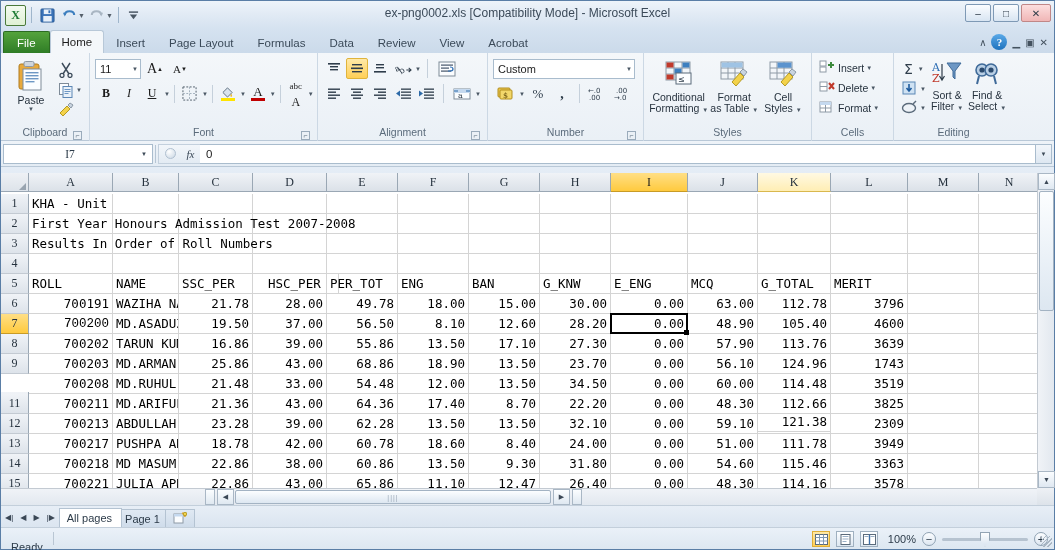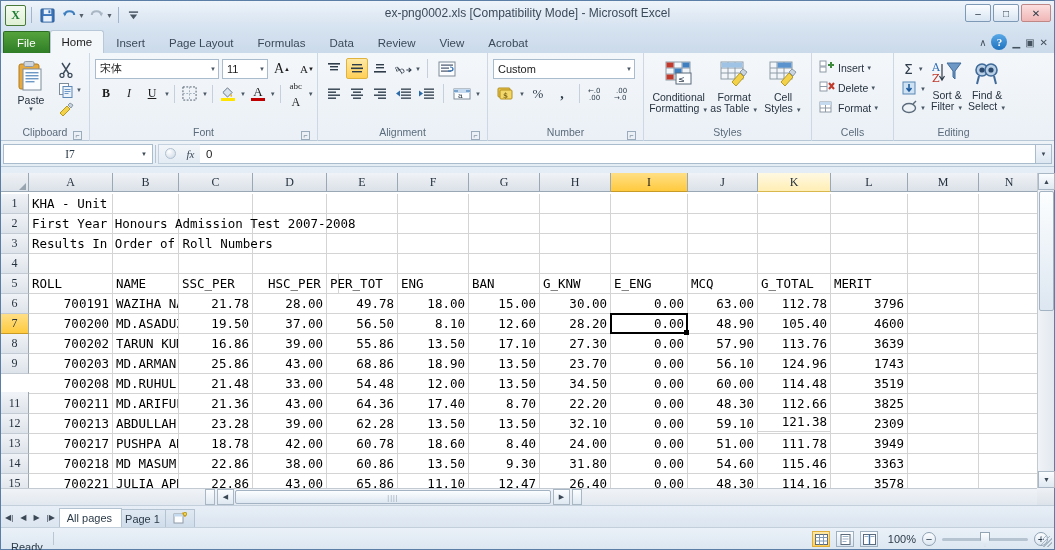--- a/index.html
+++ b/index.html
@@ -295,24 +295,20 @@
               </svg>
           </div>
         </div>
       </div>
       <div class="glabel"><span>Clipboard</span><span class="dlg">⌐</span></div>
     </div>
 
     <div class="rgroup" style="width:228px">
       <div class="gbody" style="flex-direction:column;">
         <div class="fontrow1">
-          <div class="combo" style="width:124px">
-            <span class="cv">宋体</span>
-            <span class="cd">▼</span>
-          </div>
           <div class="combo" style="width:46px">
             <span class="cv">11</span>
             <span class="cd">▼</span>
           </div>
           <div class="fbtn ser" style="font-size:14px">
               <span>A</span>
               <sup style="font-size:6px">▲</sup>
             </div>
           <div class="fbtn ser" style="font-size:11px">
               <span>A</span>
@@ -947,21 +943,21 @@
         <div class="cell r" style="left: 150px; top: 102px; width: 74px; height: 20px;">21.78</div>
         <div class="cell r" style="left: 224px; top: 102px; width: 74px; height: 20px;">28.00</div>
         <div class="cell r" style="left: 298px; top: 102px; width: 71px; height: 20px;">49.78</div>
         <div class="cell r" style="left: 369px; top: 102px; width: 71px; height: 20px;">18.00</div>
         <div class="cell r" style="left: 440px; top: 102px; width: 71px; height: 20px;">15.00</div>
         <div class="cell r" style="left: 511px; top: 102px; width: 71px; height: 20px;">30.00</div>
         <div class="cell r" style="left: 582px; top: 102px; width: 77px; height: 20px;">0.00</div>
         <div class="cell r" style="left: 659px; top: 102px; width: 70px; height: 20px;">63.00</div>
         <div class="cell r" style="left: 729px; top: 102px; width: 73px; height: 20px;">112.78</div>
         <div class="cell r" style="left: 802px; top: 102px; width: 77px; height: 20px;">3796</div>
-        <div class="cell r" style="left: 0px; top: 122px; width: 84px; height: 20px;">700200</div>
+        <div class="cell r" style="left: 0px; top: 122px; width: 84px; height: 20px; font-family: Liberation Mono, monospace;">700200</div>
         <div class="cell" style="left: 84px; top: 122px; width: 66px; height: 20px;">MD.ASADUZZAMAN</div>
         <div class="cell r" style="left: 150px; top: 122px; width: 74px; height: 20px;">19.50</div>
         <div class="cell r" style="left: 224px; top: 122px; width: 74px; height: 20px;">37.00</div>
         <div class="cell r" style="left: 298px; top: 122px; width: 71px; height: 20px;">56.50</div>
         <div class="cell r" style="left: 369px; top: 122px; width: 71px; height: 20px;">8.10</div>
         <div class="cell r" style="left: 440px; top: 122px; width: 71px; height: 20px;">12.60</div>
         <div class="cell r" style="left: 511px; top: 122px; width: 71px; height: 20px;">28.20</div>
         <div class="cell r" style="left: 582px; top: 122px; width: 77px; height: 20px;">0.00</div>
         <div class="cell r" style="left: 659px; top: 122px; width: 70px; height: 20px;">48.90</div>
         <div class="cell r" style="left: 729px; top: 122px; width: 73px; height: 20px;">105.40</div>

